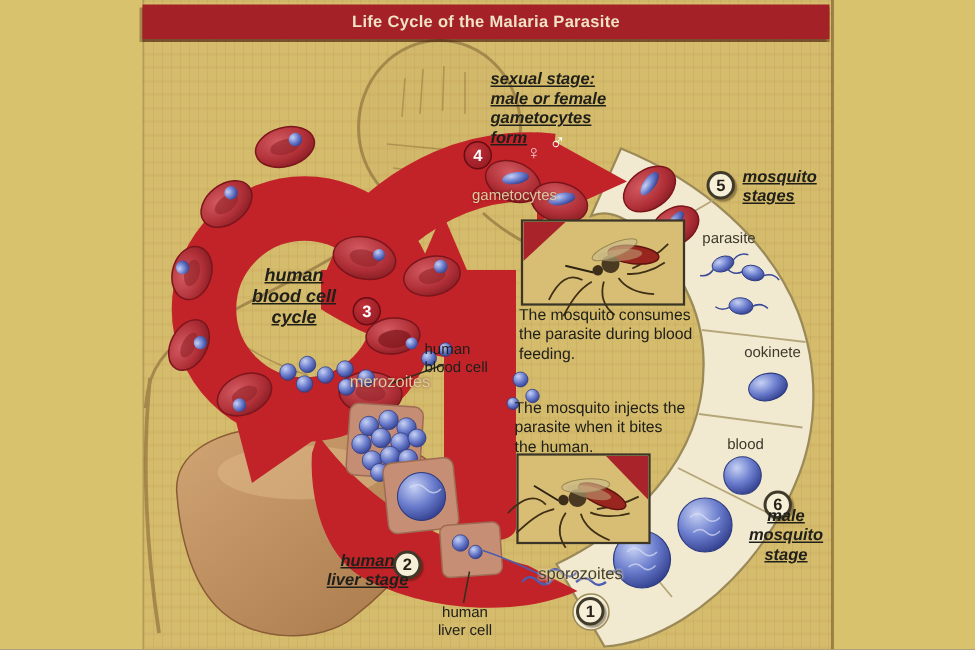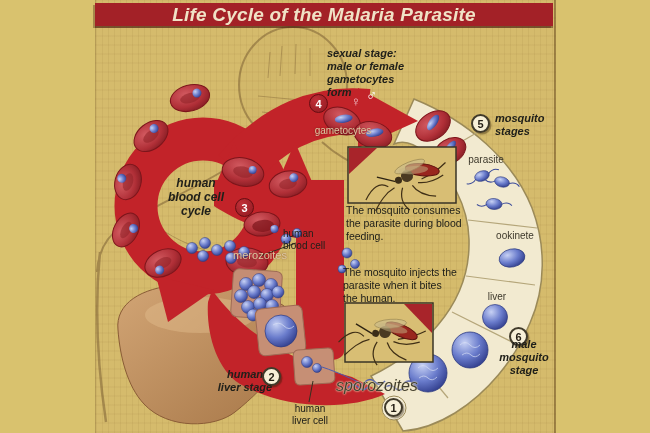--- a/index.html
+++ b/index.html
@@ -17,29 +17,29 @@
     border-right:2px solid rgba(92,62,22,.45);
     border-left:1px solid rgba(92,62,22,.25);
   }
   .banner{
     position:absolute;left:95px;top:3px;width:458px;height:23px;
     background:var(--banner_bg,#a32127);
     box-shadow:0 2px 0 rgba(70,25,12,.45), -2px 2px 0 rgba(70,25,12,.35);
     display:flex;align-items:center;justify-content:center;
   }
   .banner .title{
-    color:var(--title_text,#f0e2c6);font-size:19px;font-weight:bold;letter-spacing:.2px;font-style:italic;
+    color:var(--title_text,#f0e2c6);font-size:11px;font-weight:bold;letter-spacing:.2px;
   }
   svg.art{position:absolute;left:0;top:0;width:650px;height:433px;}
   .red-shape{fill:var(--cycle_red,#c22329);}
   .red-stroke{stroke:var(--cycle_red,#c22329);}
   .band-shape{fill:var(--band_cream,#f2ead0);}
 
   .lbl{position:absolute;white-space:pre-line;color:#20201a;line-height:1.18;}
-  .stage-lbl{font-style:italic;font-weight:bold;font-size:11px;}
+  .stage-lbl{font-style:italic;font-weight:bold;font-size:11px;text-decoration:underline;}
   .small-lbl{font-size:10px;}
   .cap-lbl{font-size:10.5px;line-height:1.22;}
   .on-red{color:#ddc9a2;text-shadow:0 0 2px rgba(90,10,10,.6);}
   .on-band{color:#3d382b;}
   .halo{text-shadow:0 0 2px #eee4c2,0 0 2px #eee4c2;}
   .ctr{text-align:center;}
   .badge{
     position:absolute;width:19px;height:19px;border-radius:50%;
     display:flex;align-items:center;justify-content:center;
     font-weight:bold;font-size:11px;box-sizing:border-box;
@@ -317,29 +317,29 @@
   <div class="lbl stage-lbl ctr" style="left:150px;top:176px;width:92px;font-size:12px;">human
 blood cell
 cycle</div>
   <div class="lbl small-lbl" style="left:283px;top:228px;width:58px;">human
 blood cell</div>
   <div class="lbl small-lbl on-red ctr" style="left:222px;top:249px;width:76px;font-size:11px;">merozoites</div>
   <div class="lbl stage-lbl" style="left:495px;top:112px;width:60px;">mosquito
 stages</div>
   <div class="lbl small-lbl on-band ctr" style="left:462px;top:154px;width:48px;">parasite</div>
   <div class="lbl small-lbl on-band ctr" style="left:487px;top:230px;width:56px;text-align:center;">ookinete</div>
-  <div class="lbl small-lbl on-band ctr" style="left:476px;top:291px;width:42px;">liver</div>
+  <div class="lbl small-lbl on-band ctr" style="left:476px;top:291px;width:42px;">blood</div>
   <div class="lbl stage-lbl ctr" style="left:494px;top:338px;width:60px;">male
 mosquito
 stage</div>
   <div class="lbl cap-lbl" style="left:346px;top:204px;width:118px;">The mosquito consumes
 the parasite during blood
 feeding.</div>
   <div class="lbl cap-lbl" style="left:343px;top:266px;width:116px;">The mosquito injects the
 parasite when it bites
 the human.</div>
-  <div class="lbl small-lbl halo ctr" style="left:336px;top:377px;width:78px;font-size:16px;color:#44402f;font-style:italic;">sporozoites</div>
+  <div class="lbl small-lbl halo ctr" style="left:348px;top:377px;width:78px;font-size:11px;color:#44402f;">sporozoites</div>
   <div class="lbl stage-lbl ctr" style="left:203px;top:368px;width:84px;">human
 liver stage</div>
   <div class="lbl small-lbl ctr" style="left:284px;top:403px;width:52px;">human
 liver cell</div>
 
 </div>
 
 </body></html>

